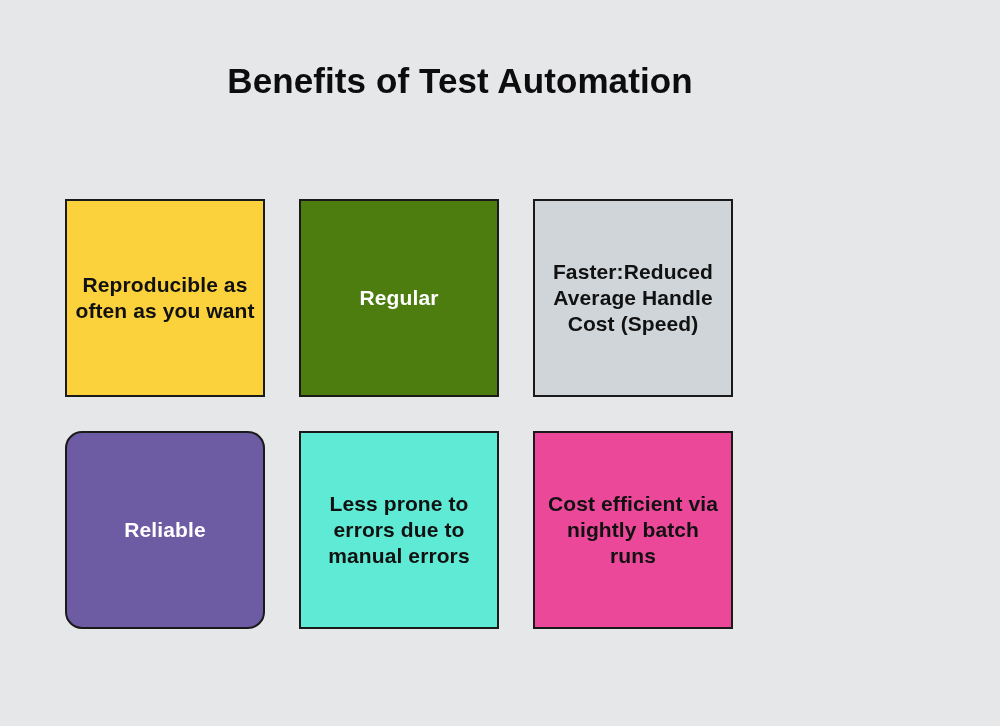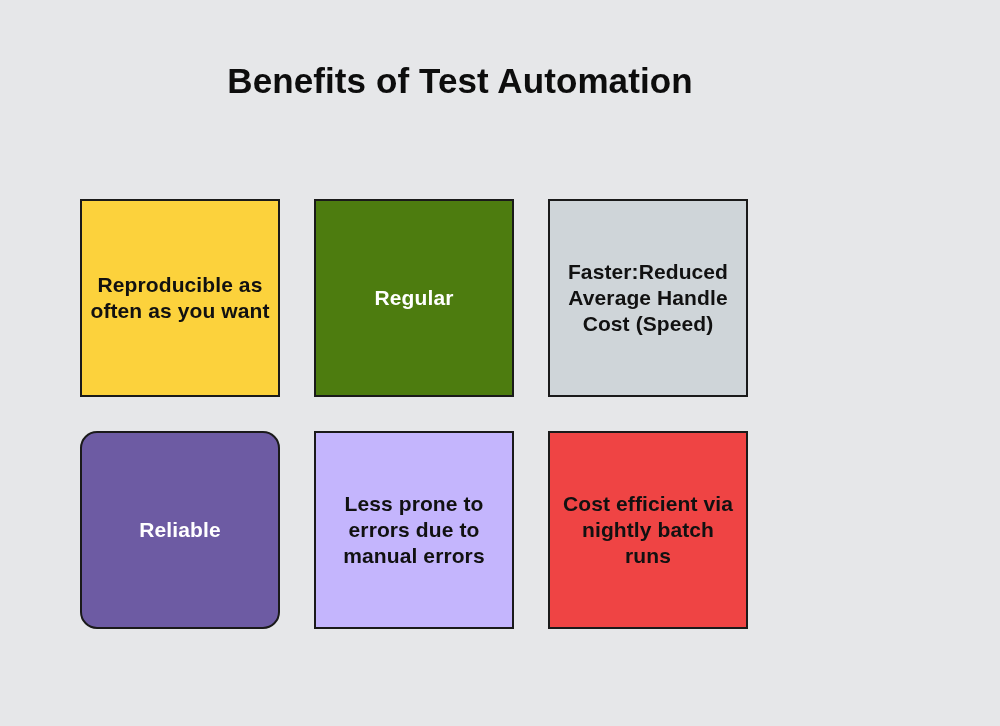--- a/index.html
+++ b/index.html
@@ -28,21 +28,21 @@
     text-align: center;
     font-size: 35px;
     font-weight: bold;
     color: #0d0d0d;
     letter-spacing: 0.1px;
     line-height: 46px;
     white-space: nowrap;
   }
   .grid {
     position: absolute;
-    left: 80px;
+    left: 65px;
     top: 199px;
     width: 840px;
     height: 462px;
     display: grid;
     grid-template-columns: 200px 200px 200px;
     grid-template-rows: 198px 198px;
     column-gap: 120px;
     row-gap: 66px;
     gap: 34px;
   }
@@ -62,22 +62,22 @@
     font-weight: bold;
     line-height: 26px;
     letter-spacing: 0.1px;
     word-wrap: break-word;
   }
   
   .card.c-yellow { background: #fcd23c; }
   .card.c-red    { background: #4d7c0f; padding-left: 8px; }
   .card.c-gray   { background: #cfd5d9; }
   .card.c-purple { background: #6d5ba3; border-radius: 17px; }
-  .card.c-blue   { background: #c4b5fd; align-items: center; }
-  .card.c-green  { background: #ef4444; }
+  .card.c-blue   { background: #5eead4; align-items: center; }
+  .card.c-green  { background: #ec4899; }
 
   .t-dark  { color: #111111; }
   .t-light { color: #ffffff; }
 </style>
 </head>
 <body>
 
 <div class="slide">
 
   <div class="slide-title">Benefits of Test Automation</div>

